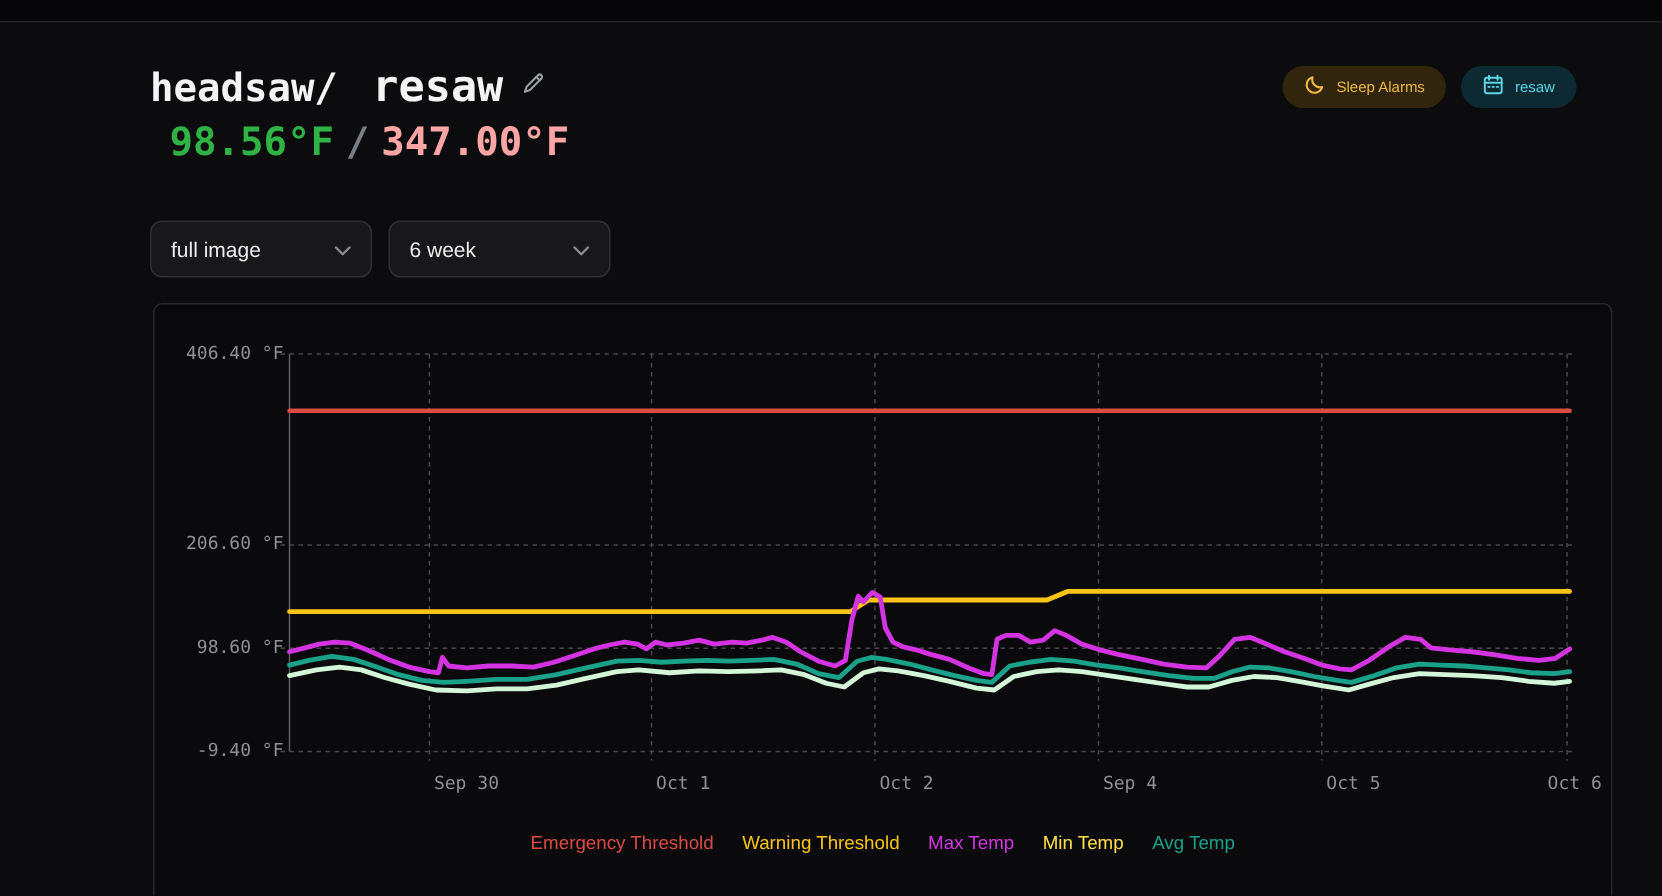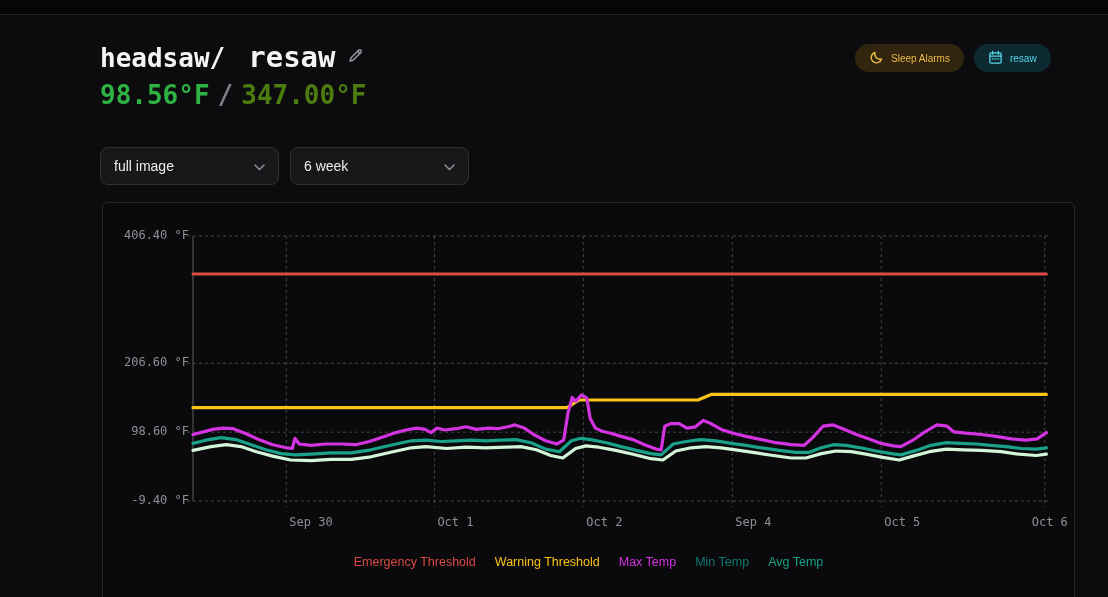--- a/index.html
+++ b/index.html
@@ -7,31 +7,31 @@
   body { background:#0c0c0e; font-family:"Liberation Sans", sans-serif; position:relative; color:#e8e8ea; }
 
   .topbar { position:absolute; left:0; top:0; width:1108px; height:15px; background:#060608; border-bottom:1px solid #242428; }
 
   .title-row { position:absolute; left:100px; top:40px; display:flex; align-items:baseline; font-family:"DejaVu Sans Mono", monospace; font-weight:bold; color:#f4f4f5; }
   .title-group { font-size:26px; }
   .title-name { font-size:29px; margin-left:23px; }
   .edit-icon { margin-left:10px; color:#9aa0a6; align-self:center; }
 
   .temp-row { position:absolute; left:100px; top:80px; font-family:"DejaVu Sans Mono", monospace; font-weight:bold; font-size:26px; display:flex; align-items:baseline; }
-  .temp-current { color:#2fb344; }
+  .temp-current { color:#2fb344;margin-left:13px; }
   .temp-sep { color:#7a7f87; margin:0 8px; }
-  .temp-max { color:#4d7c0f; }
+  .temp-max { color:#fca5a5; }
 
   .pill-row { position:absolute; top:44px; left:855px; display:flex; gap:10px; }
   .pill { display:flex; align-items:center; gap:7px; height:28px; padding:0 14px; border-radius:999px; font-size:10px; cursor:pointer; }
   .pill-sleep { background:#32250e; color:#ecba45; }
   .pill-always { background:#0d2a33; color:#59d5e6; }
 
   .dd-row { position:absolute; left:100px; top:147px; display:flex; gap:11px; }
-  .dropdown { width:179px; height:38px; background:#18181a; border:1px solid #2f2f35; border-radius:8px; display:flex; align-items:center; justify-content:space-between; padding:4px 13px; font-size:14px; color:#ececee; cursor:pointer; }
+  .dropdown { width:148px; height:38px; background:#18181a; border:1px solid #2f2f35; border-radius:8px; display:flex; align-items:center; justify-content:space-between; padding:4px 13px; font-size:14px; color:#ececee; cursor:pointer; }
   .dropdown .chev { color:#8a8a92; }
 
   .panel { position:absolute; left:102px; top:202px; width:973px; height:430px; background:#0a0a0c; border:1px solid #27272c; border-radius:6px; }
   .ylabel { position:absolute; left:0; width:86px; text-align:right; font-family:"DejaVu Sans Mono", monospace; font-size:12px; color:#8f9096; }
   .xlabel { position:absolute; top:312px; font-family:"DejaVu Sans Mono", monospace; font-size:12px; color:#8f9096; white-space:nowrap; }
   #chart-svg { position:absolute; left:84px; top:33px; overflow:visible; }
   .grid { stroke:#46464c; stroke-width:1; stroke-dasharray:3 3; fill:none; }
   .axis { stroke:#5c5c62; stroke-width:1; fill:none; }
 
   .legend { position:absolute; left:0; top:352px; width:100%; display:flex; justify-content:center; gap:19px; font-size:12.5px; }
@@ -129,16 +129,16 @@
       <div class="xlabel" style="left: 334.392px;">Oct 1</div>
       <div class="xlabel" style="left: 483.336px;">Oct 2</div>
       <div class="xlabel" style="left: 632.28px;">Sep 4</div>
       <div class="xlabel" style="left: 781.224px;">Oct 5</div>
       <div class="xlabel" style="left: 928.72px;">Oct 6</div>
     </div>
   <div class="legend" id="legend">
       <span style="color: rgb(218, 75, 68);">Emergency Threshold</span>
       <span style="color: rgb(252, 196, 25);">Warning Threshold</span>
       <span style="color: rgb(211, 51, 224);">Max Temp</span>
-      <span style="color: #0f766e; text-align: center;">Min Temp</span>
+      <span style="color: #fde047; text-align: center;">Min Temp</span>
       <span style="color: rgb(25, 161, 137);">Avg Temp</span>
     </div>
 </div>
 
 </body></html>

